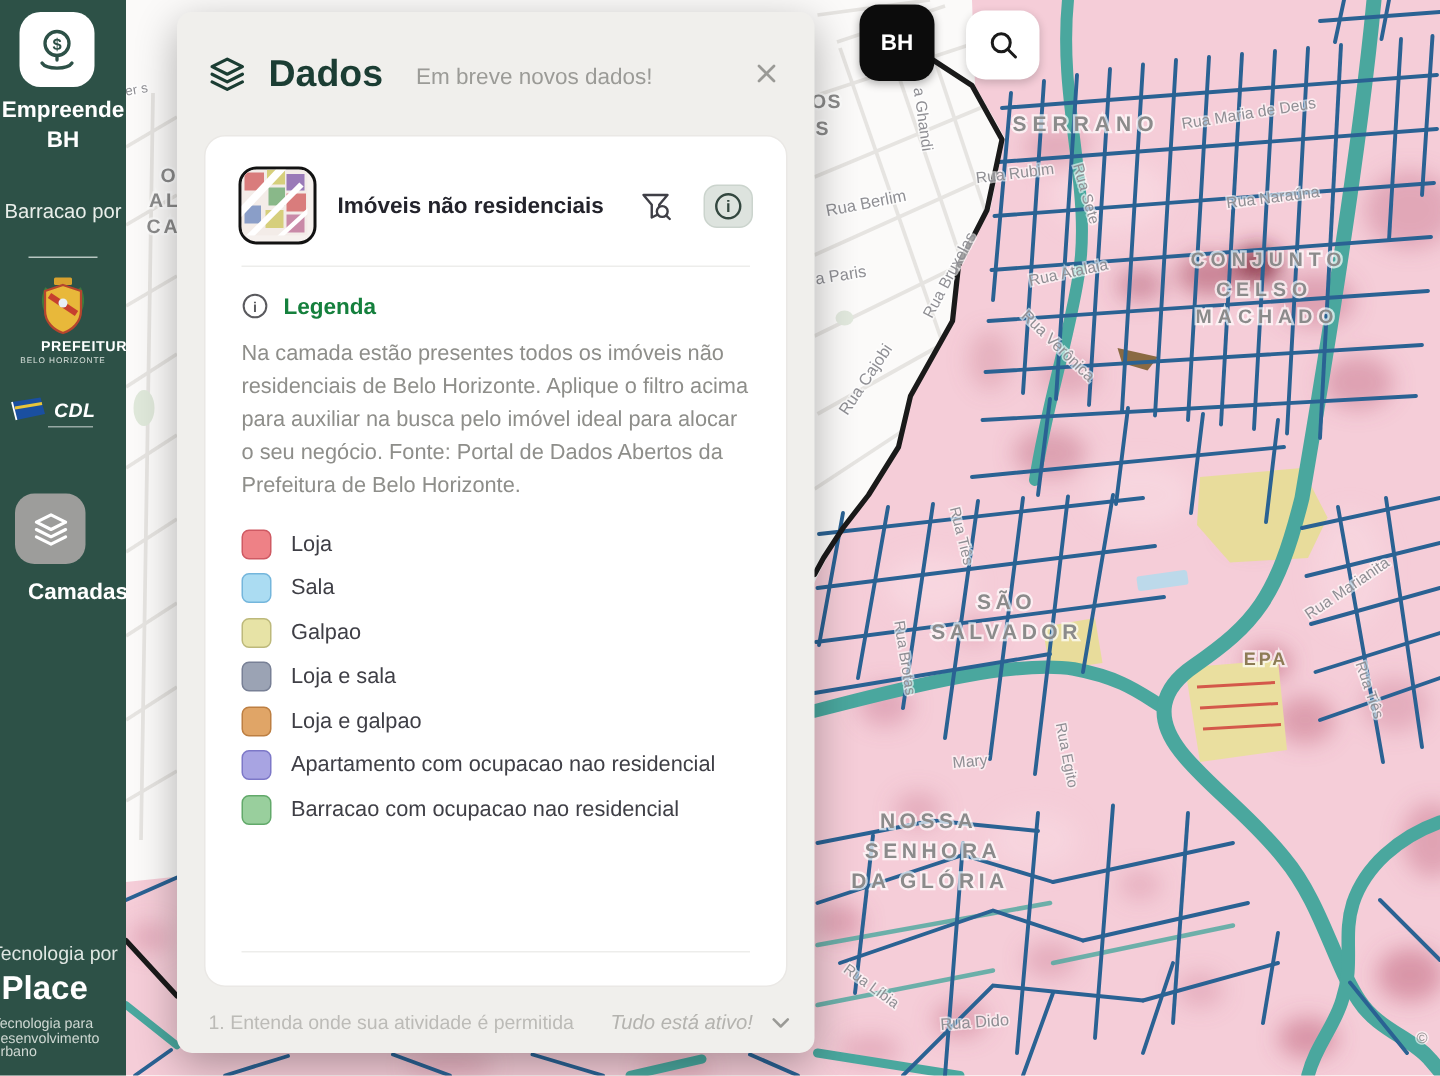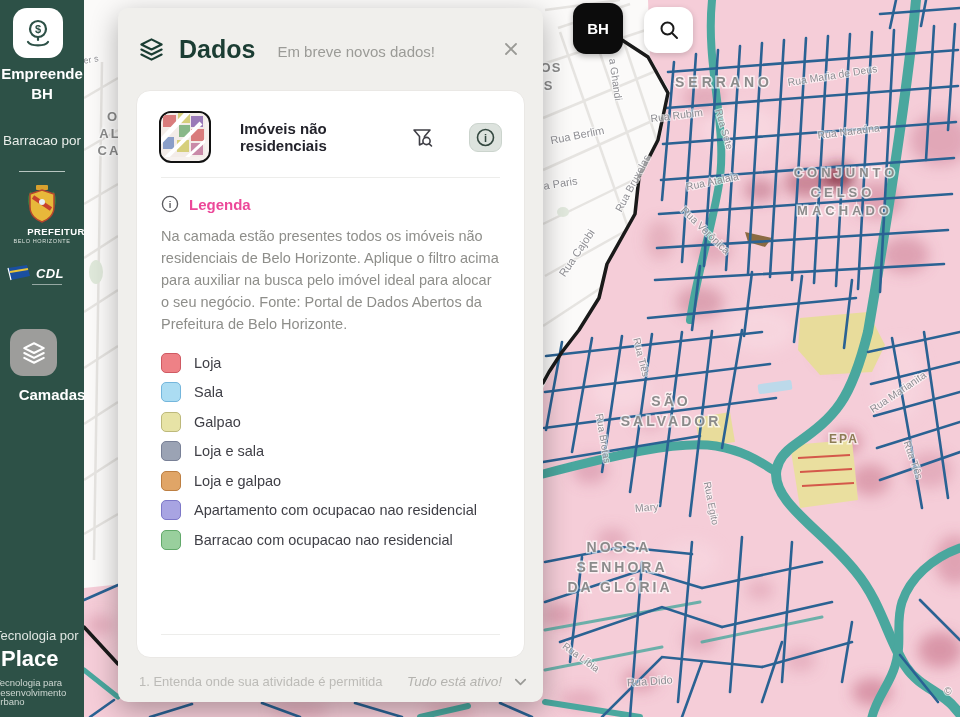--- a/index.html
+++ b/index.html
@@ -47,30 +47,30 @@
   
   .panel{position:absolute;left:118px;top:8px;width:425px;height:694px;background:#f0efec;
          border-radius:10px;z-index:40;box-shadow:0 8px 28px rgba(0,0,0,.30);}
   .panel-header{position:absolute;top:0;left:0;right:0;height:82px;display:flex;align-items:center;
          padding:0 20px;box-sizing:border-box;}
   .panel-title{font-size:25px;font-weight:700;color:#1b3d33;margin-left:14px;}
   .panel-subtitle{font-size:15px;color:#9b9b97;margin-left:22px;margin-top:4px;flex:1;}
   .close-btn{background:none;border:none;cursor:pointer;padding:4px;display:flex;}
   .card{position:absolute;left:18px;right:18px;top:82px;height:568px;background:#fff;
         border:1px solid #eae8e5;border-radius:14px;box-sizing:border-box;}
-  .item-row{display:flex;align-items:center;gap:29px;padding:20px 22px 14px 22px;}
+  .item-row{display:flex;align-items:center;gap:14px;padding:20px 22px 14px 22px;}
   .thumb{width:48px;height:48px;border-radius:12px;border:2.5px solid #121212;overflow:hidden;
          flex:none;cursor:pointer;background:#f6f1ee;}
   .item-title{flex:1;font-size:15px;font-weight:700;color:#23232b;}
   .filter-btn{background:none;border:none;cursor:pointer;padding:2px;display:flex;}
   .info-btn{width:33px;height:29px;border-radius:9px;background:#dde3de;border:1px solid #cbd4cd;
          cursor:pointer;display:flex;align-items:center;justify-content:center;margin-left:4px;}
   .divider{border-top:1px solid #ededeb;margin:0 24px;}
   .legenda-row{display:flex;align-items:center;gap:10px;padding:17px 24px 0 24px;}
-  .legenda-title{font-size:15px;font-weight:700;color:#ec4899;}
+  .legenda-title{font-size:15px;font-weight:700;color:#15803d;}
   .legend-desc{padding:12px 24px 0 24px;font-size:14.5px;line-height:22px;color:#8e8e8a;}
   .legend-list{padding:13px 24px 0 24px;}
   .legend-row{display:flex;align-items:center;gap:13px;height:29.5px;}
   .swatch{width:18px;height:18px;border-radius:5px;border:1.5px solid;flex:none;}
   .legend-label{font-size:14.5px;color:#3f3f46;}
   .card-bottom-line{position:absolute;left:24px;right:24px;bottom:22px;border-top:1px solid #ededeb;}
   .panel-footer{position:absolute;left:21px;right:14px;bottom:10px;height:22px;display:flex;
         align-items:center;cursor:pointer;}
   .footer-step{font-size:13px;color:#bcbbb7;flex:1;}
   .footer-status{font-size:13.5px;font-style:italic;color:#b4b3af;margin-right:10px;}

